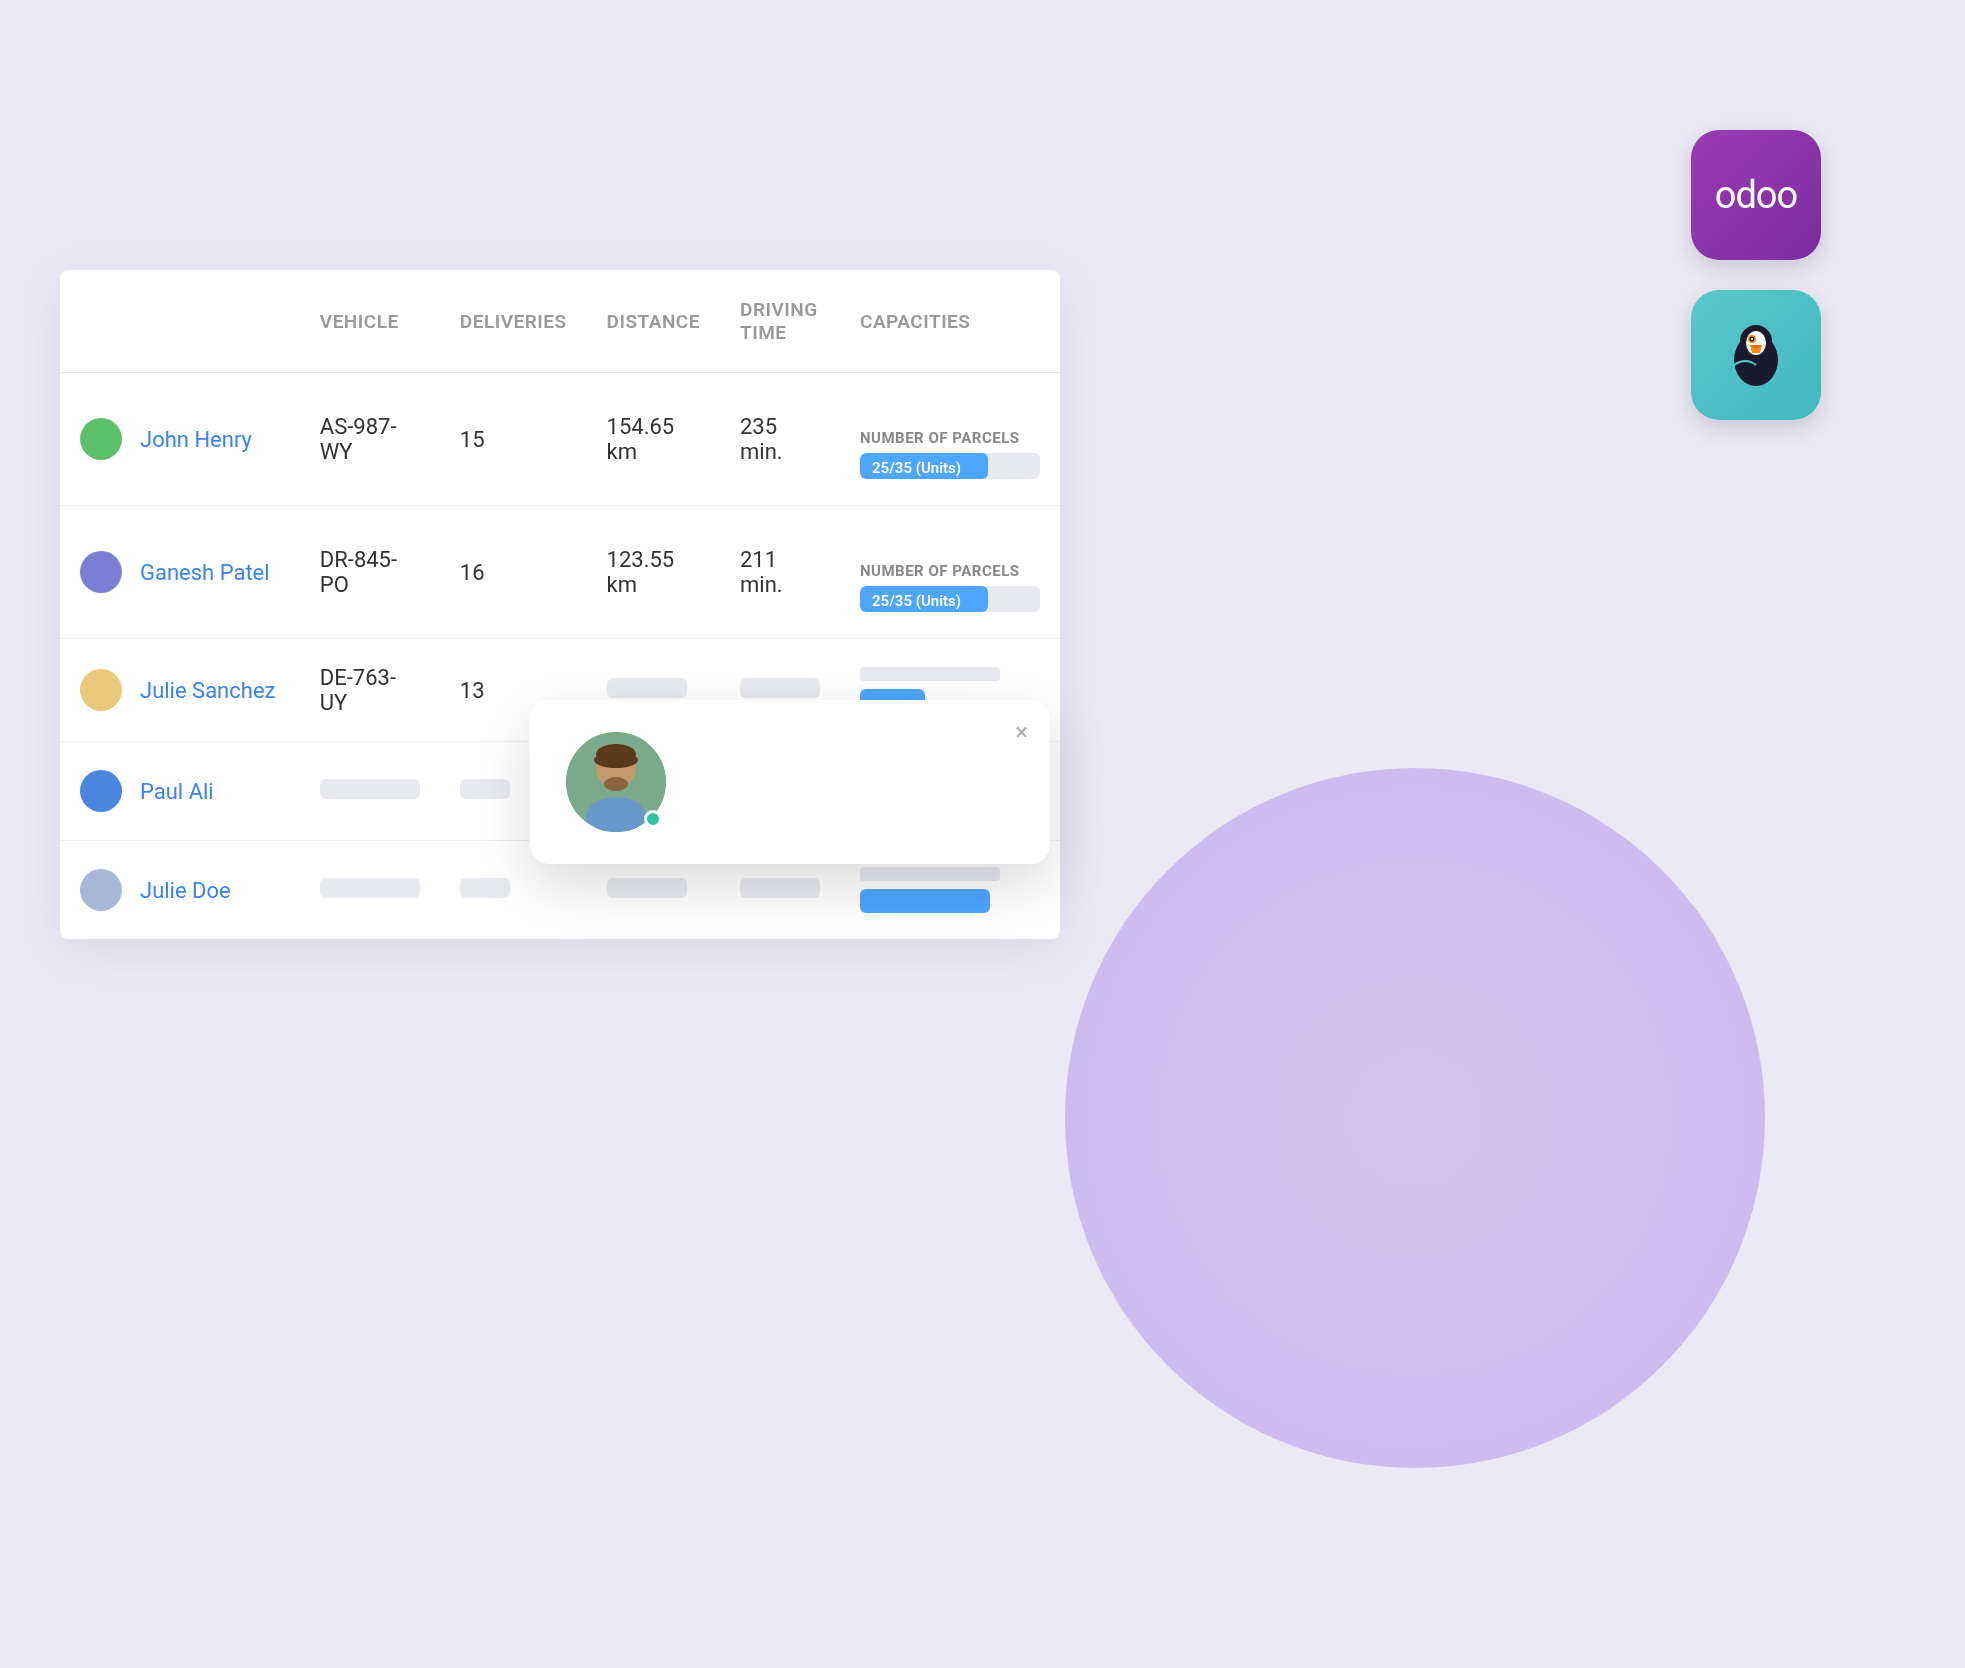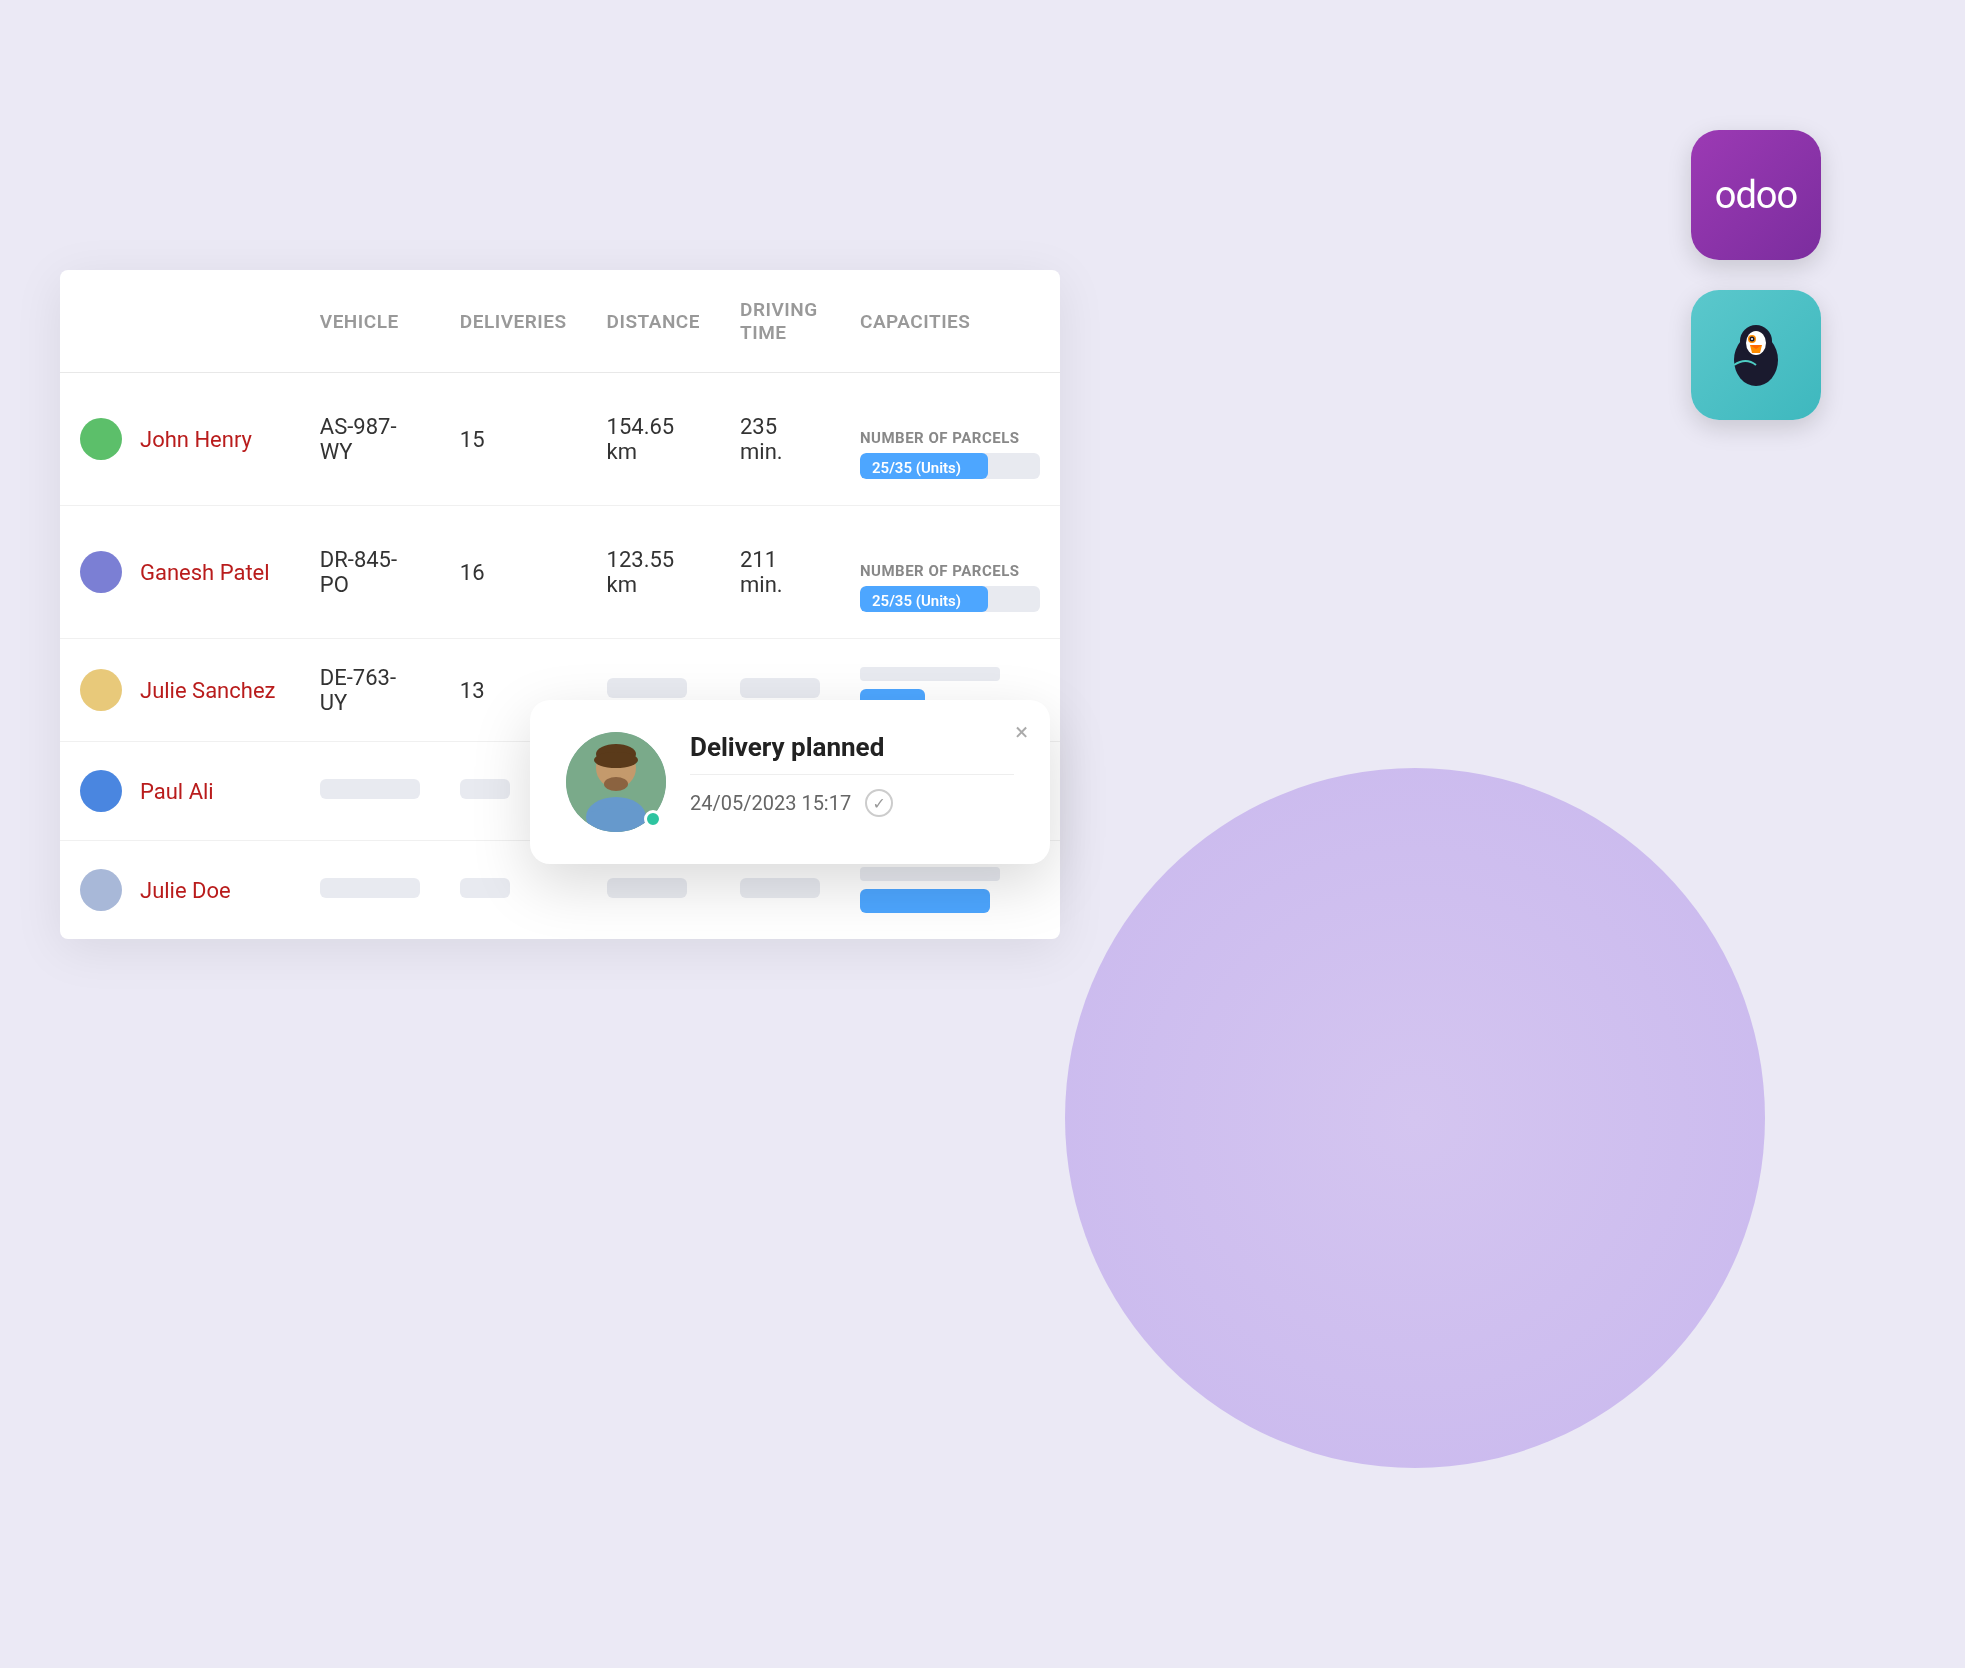--- a/index.html
+++ b/index.html
@@ -130,21 +130,21 @@
 
     .driver-avatar {
       width: 42px;
       height: 42px;
       border-radius: 50%;
       flex-shrink: 0;
     }
 
     .driver-name {
       font-size: 22px;
-      color: #b91c1c;
+      color: #3b82f6;
       font-weight: 400;
     }
 
     
     .capacity-cell {
       min-width: 200px;
     }
 
     .capacity-label {
       font-size: 15px;
@@ -446,23 +446,15 @@
         <ellipse cx="50" cy="52" rx="12" ry="7" fill="#8b6340"></ellipse>
 
         <ellipse cx="50" cy="85" rx="30" ry="20" fill="#6699cc"></ellipse>
 
         <path d="M25 80 Q50 72 75 80" fill="#6699cc"></path>
       </svg>
     </div>
     <div class="notif-status-dot"></div>
   </div>
 
-  <div class="notif-content">
-    <div class="notif-title">Delivery planned</div>
-    <div class="notif-divider"></div>
-    <div class="notif-meta">
-      <span>24/05/2023 15:17</span>
-      <div class="notif-check">✓</div>
-    </div>
-  </div>
 
   <div class="notif-close">×</div>
 </div>
 
 </body></html>

